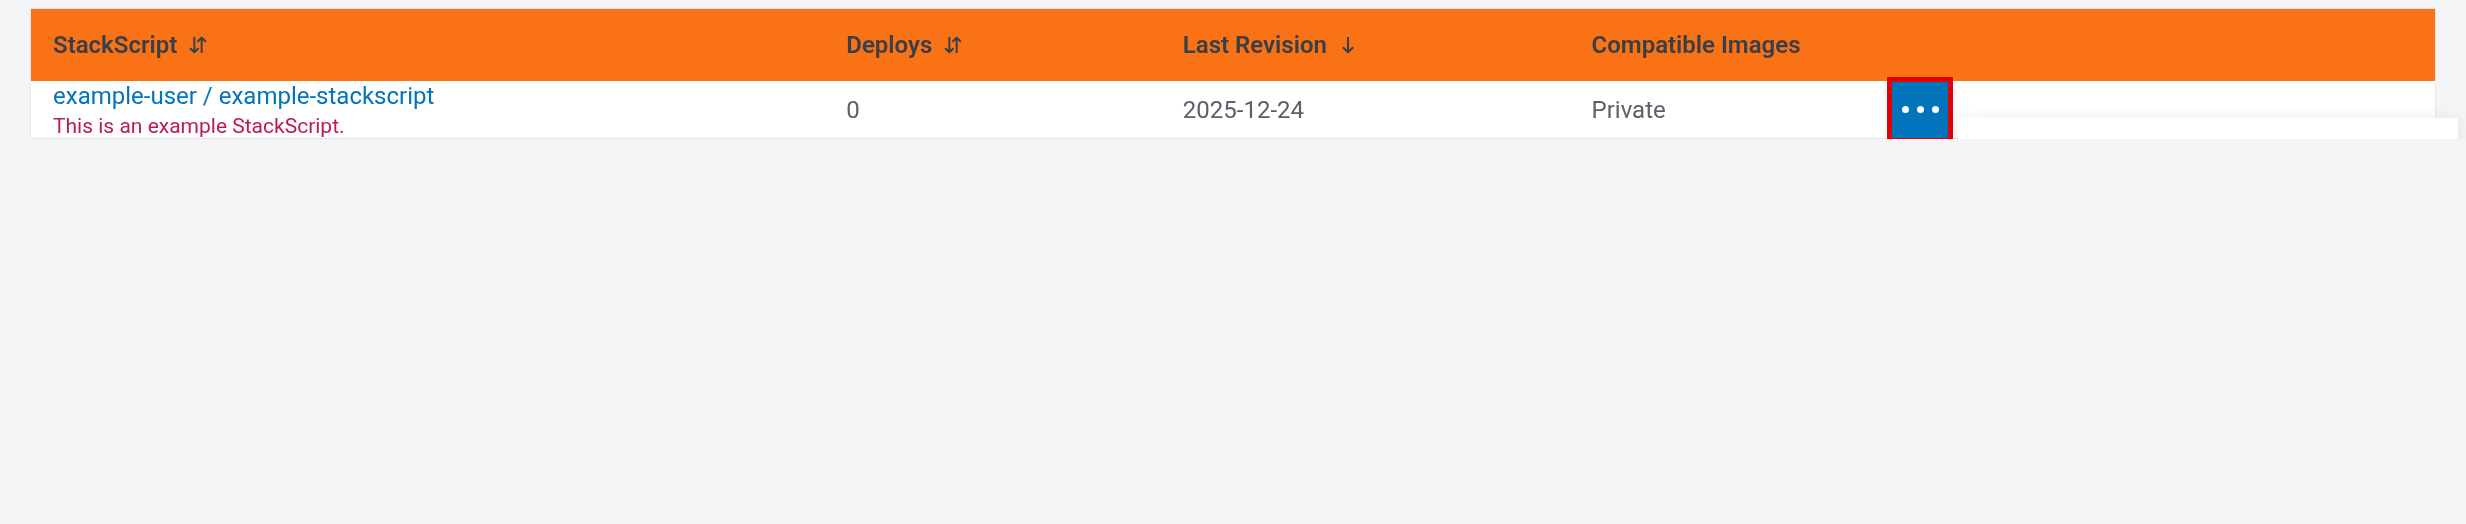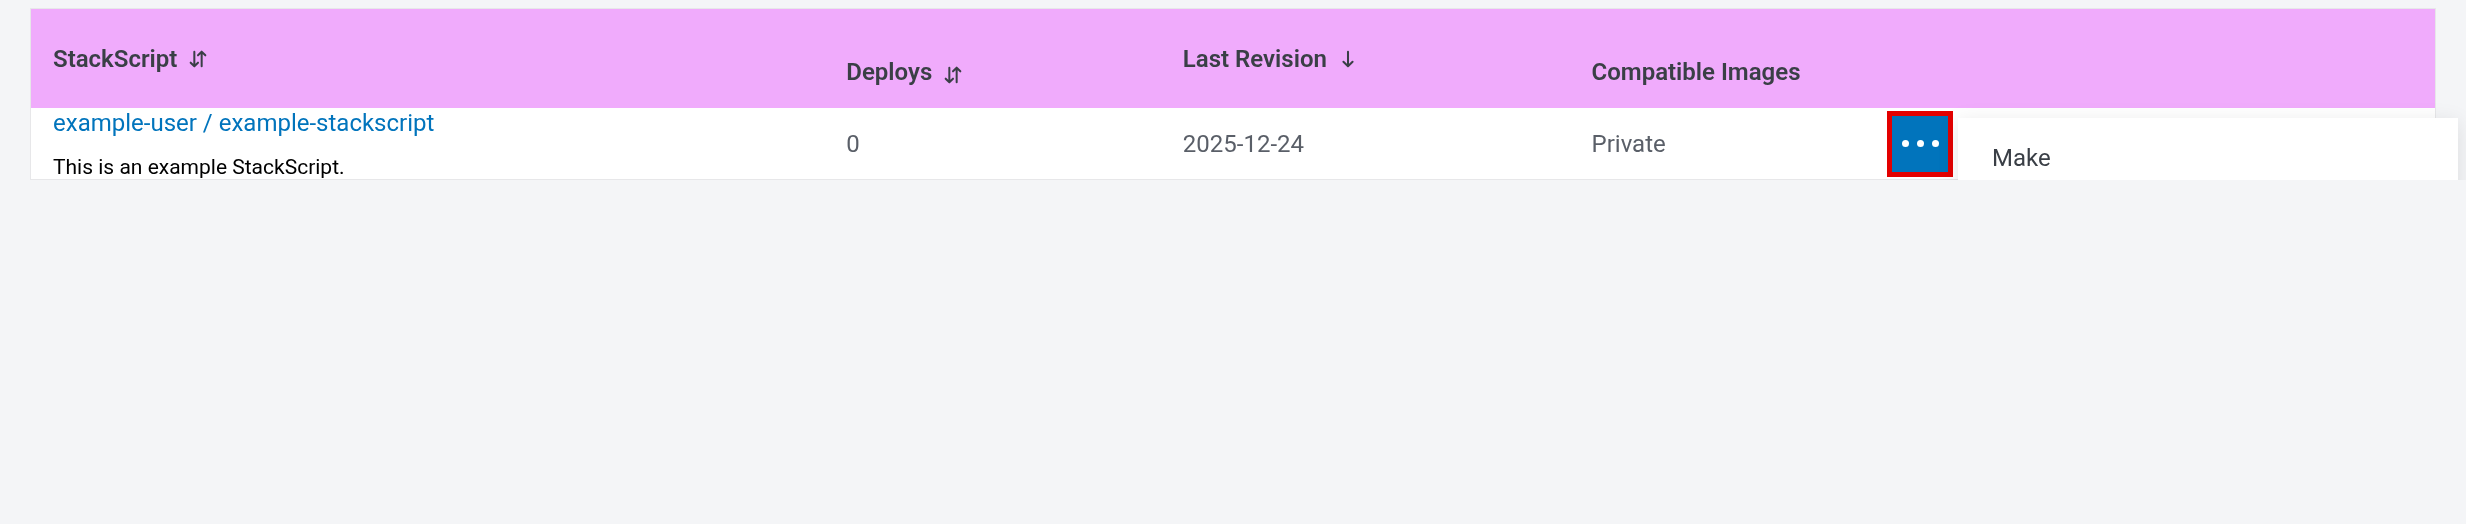--- a/index.html
+++ b/index.html
@@ -9,50 +9,50 @@
       color: #3a3f46;
       font-size: 24px;
     }
     .table-wrapper {
       margin: 8px 30px 0 30px;
       border: 1px solid #e7e7e9;
       background: #fff;
     }
     .thead {
       display: flex;
-      background: #f0abfc;
+      background: #f97316;
       padding: 22px 0;
       font-weight: 600;
       color: #3a3f46;
     }
     .col { padding: 0 22px; display: flex; align-items: center; gap: 10px; }
     .col-script { flex: 0 0 33%; }
-    .col-deploys { flex: 0 0 14%; align-items: flex-end; }
+    .col-deploys { flex: 0 0 14%; }
     .col-revision { flex: 0 0 17%; }
-    .col-images { flex: 0 0 20%; margin-top: 27px; }
+    .col-images { flex: 0 0 20%; }
     .col-status { flex: 0 0 12%; }
     .col-actions { flex: 0 0 4%; display:flex; justify-content:flex-end; padding-right: 6px;}
     .sort-icon svg { width: 22px; height: 22px; display:block; }
     .trow {
       display: flex;
       align-items: center;
       background: #fff;
       padding: 0 0;
       position: relative;
     }
     .script-link {
       color: #0174bc;
       font-size: 24px;
       cursor: pointer;
       line-height: 1.3;
     }
     .script-desc {
-      color: #000000;
+      color: #be185d;
       font-size: 21px;
-      margin-top: 16px;
+      margin-top: 2px;
     }
     .body-text { color: #5a5f68; }
     .muted { color: #888e99; font-size: 22px; }
     .actions-btn {
       width: 56px; height: 56px;
       background: #0174bc;
       display:flex; align-items:center; justify-content:center;
       cursor:pointer;
       outline: 5px solid #e30000;
     }

